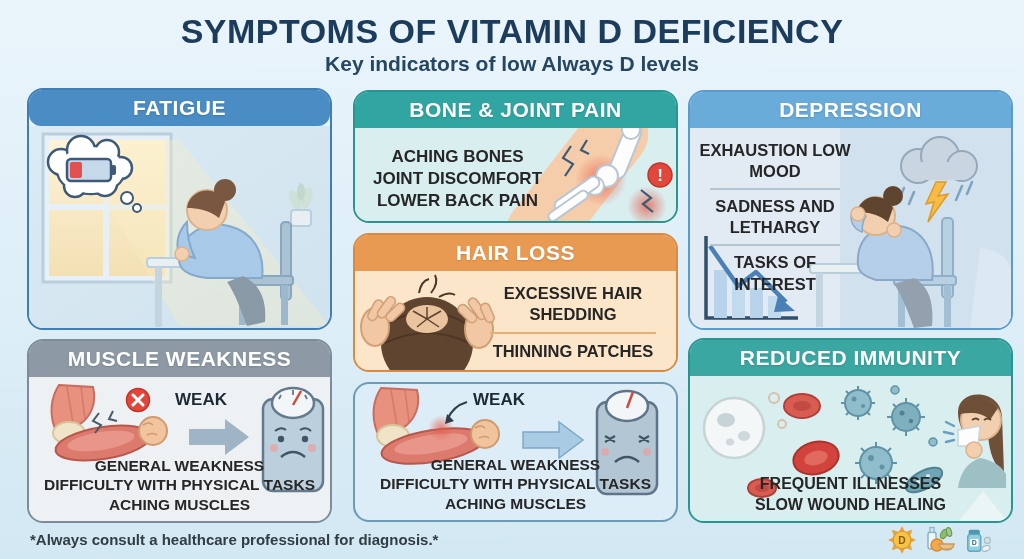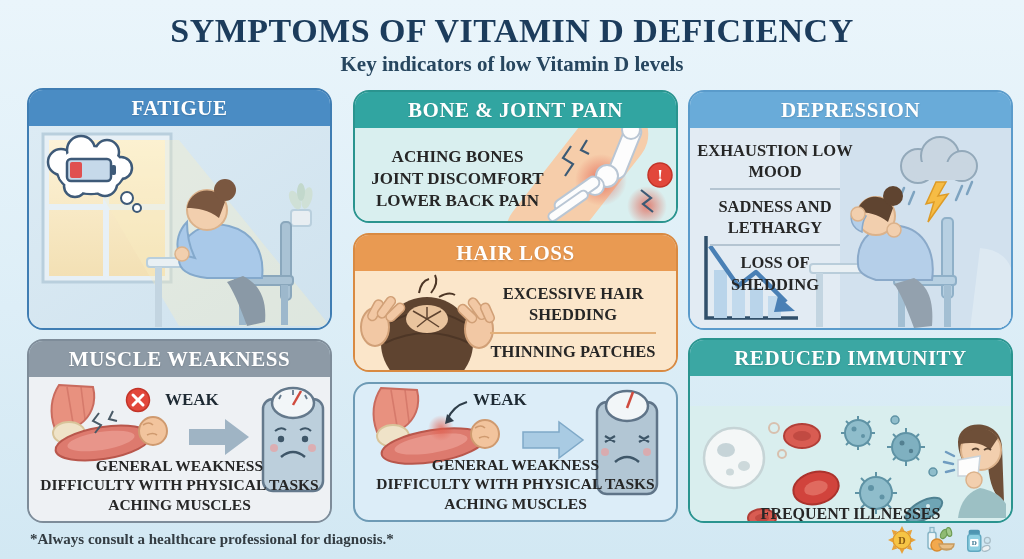--- a/index.html
+++ b/index.html
@@ -1,20 +1,20 @@
 <!DOCTYPE html>
 <html><head>
 <meta charset="utf-8">
 <style>
   * { margin:0; padding:0; box-sizing:border-box; }
   html,body { background:#cfe6f2; }
   .stage {
     position:relative; width:1024px; height:559px; overflow:hidden;
     background:linear-gradient(180deg,#eaf5fb 0%,#ddeef7 55%,#d2e8f3 100%);
-    font-family:Liberation Serif, serif;
+    font-family:Liberation Sans, sans-serif;
   }
   .title {
     position:absolute; top:12px; left:0; width:100%; text-align:center;
     font-size:34px; font-weight:800; color:#1c3c5c; letter-spacing:.5px;
   }
   .subtitle {
     position:absolute; top:52px; left:0; width:100%; text-align:center;
     font-size:21px; font-weight:600; color:#27465f;
   }
   .card { position:absolute; border-radius:16px; overflow:hidden; }
@@ -22,31 +22,31 @@
     height:36px; display:flex; align-items:center; justify-content:center;
     color:#fff; font-weight:800; font-size:21px; letter-spacing:.5px;
     text-shadow:0 1px 2px rgba(0,0,0,.15);
   }
   .card-body { position:relative; width:100%; }
   .lines { text-align:center; font-weight:800; color:#262626; }
   .lines div { line-height:1.28; }
 
   
   .card.fatigue { left:27px; top:88px; width:305px; height:242px; border:2px solid #3f7db3; }
-  .fatigue .card-header { background:#4a8cc4; }
+  .fatigue .card-header { background:#4a8cc4;border-radius:12px; }
   .fatigue .card-body { height:204px; }
   .fatigue .lines {
     position:absolute; left:8px; bottom:10px; width:190px; font-size:17px;
   }
   
   .card.muscle { left:27px; top:339px; width:305px; height:184px; border:2px solid #7e8c99; }
   .muscle .card-header { background:#8d9aa6; }
   .muscle .card-body { height:146px; background:#eef1f4; }
   .muscle .lines { position:absolute; left:0; bottom:8px; width:100%; font-size:15.5px; }
-  .weak-row { position:absolute; display:flex; align-items:center; gap:14px; }
+  .weak-row { position:absolute; display:flex; align-items:center; gap:24px; }
   .weak-label { font-weight:800; font-size:17px; color:#1e2a33; }
   
   .card.bone { left:353px; top:90px; width:325px; height:133px; border:2px solid #2a948f; }
   .bone .card-header { background:#31a5a1; }
   .bone .card-body { height:95px; background:#d9efef; }
   .bone .lines { position:absolute; left:10px; top:18px; width:185px; font-size:17px; }
   
   .card.hair { left:353px; top:233px; width:325px; height:139px; border:2px solid #d98a42; }
   .hair .card-header { background:#e99a52; }
   .hair .card-body { height:101px; background:#fbe6ca; }
@@ -59,42 +59,42 @@
   .weak2 .lines { position:absolute; left:0; bottom:6px; width:100%; font-size:15.5px; }
   
   .card.depr { left:688px; top:90px; width:325px; height:240px; border:2px solid #5a9bcb; }
   .depr .card-header { background:#69abd9; }
   .depr .card-body { height:202px; background:#d7e4f0; }
   .depr .lines { position:absolute; left:6px; top:12px; width:158px; font-size:16.5px; }
   .hr-gray { height:2px; background:#b4c4d1; margin:6px 14px; }
   
   .card.immu { left:688px; top:338px; width:325px; height:185px; border:2px solid #2a948f; }
   .immu .card-header { background:#3ba7a3; }
-  .immu .card-body { height:147px; background:#d9eeee;margin-top:30px; }
+  .immu .card-body { height:147px; background:#d9eeee; }
   .immu .lines { position:absolute; left:0; bottom:8px; width:100%; font-size:16px; }
   .corner-deco {
     position:absolute; right:4px; bottom:2px; width:0; height:0;
     border-left:24px solid transparent; border-right:24px solid transparent;
     border-bottom:30px solid rgba(255,255,255,.45);
   }
   .footer {
     position:absolute; left:30px; top:531px;
     font-size:15px; font-weight:600; color:#333c42;
   }
   .footer-icons { position:absolute; right:32px; top:525px; display:flex; gap:9px; }
   svg { display:block; }
   .fill { position:absolute; inset:0; }
 </style>
 </head>
 <body>
 
 <div class="stage">
 
   <div class="title">SYMPTOMS OF VITAMIN D DEFICIENCY</div>
-  <div class="subtitle">Key indicators of low Vitamin D levels</div>
+  <div class="subtitle">Key indicators of low Always D levels</div>
 
   <div class="card fatigue">
     <div class="card-header">FATIGUE</div>
     <div class="card-body">
       <svg class="fill" viewBox="0 0 301 204">
         <defs>
           <linearGradient id="winlight" x1="0" y1="0" x2="0" y2="1">
             <stop offset="0" stop-color="#fdf3d8"></stop>
               <stop offset="1" stop-color="#f3e0b4"></stop>
           </linearGradient>
@@ -351,21 +351,21 @@
         <rect x="52" y="56" width="13" height="30" fill="#b9d4ea"></rect>
         <rect x="70" y="64" width="13" height="22" fill="#c2daed"></rect>
         <polyline points="12,14 40,54 58,40 88,70" fill="none" stroke="#4a80b5" stroke-width="4.5" stroke-linejoin="round"></polyline>
         <polygon points="97,79 80,64 76,80" fill="#4a80b5"></polygon>
       </svg>
       <div class="lines">
         <div>EXHAUSTION LOW MOOD</div>
         <div class="hr-gray"></div>
         <div>SADNESS AND LETHARGY</div>
         <div class="hr-gray"></div>
-        <div>LOSS OF SHEDDING</div>
+        <div>TASKS OF INTEREST</div>
       </div>
     </div>
   </div>
 
   <div class="card immu">
     <div class="card-header">REDUCED IMMUNITY</div>
     <div class="card-body">
       <svg class="fill" viewBox="0 0 321 147">
 
         <circle cx="44" cy="52" r="30" fill="#f4f7f7" stroke="#c6d4d6" stroke-width="2.5"></circle>

